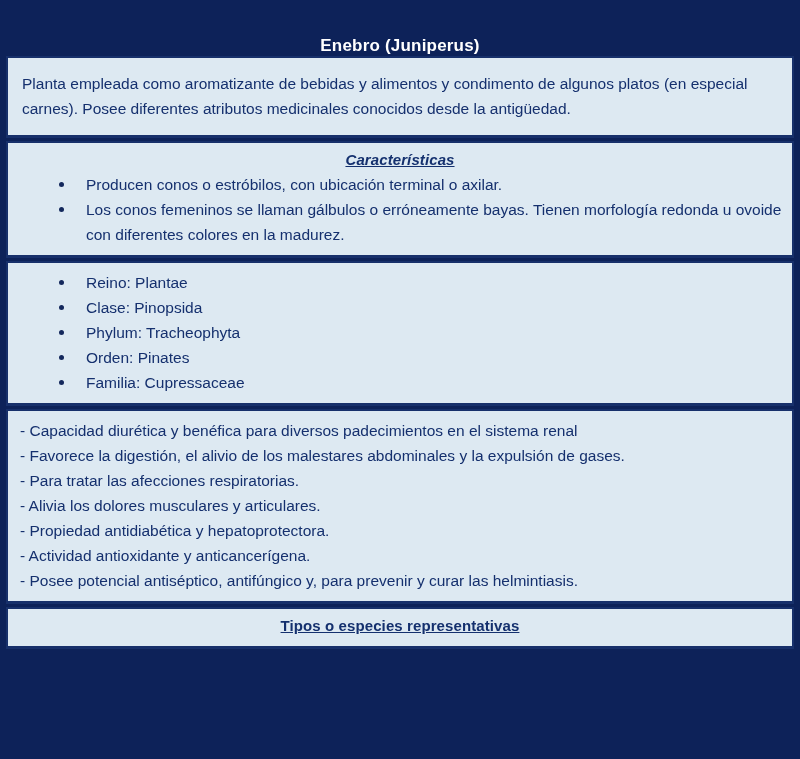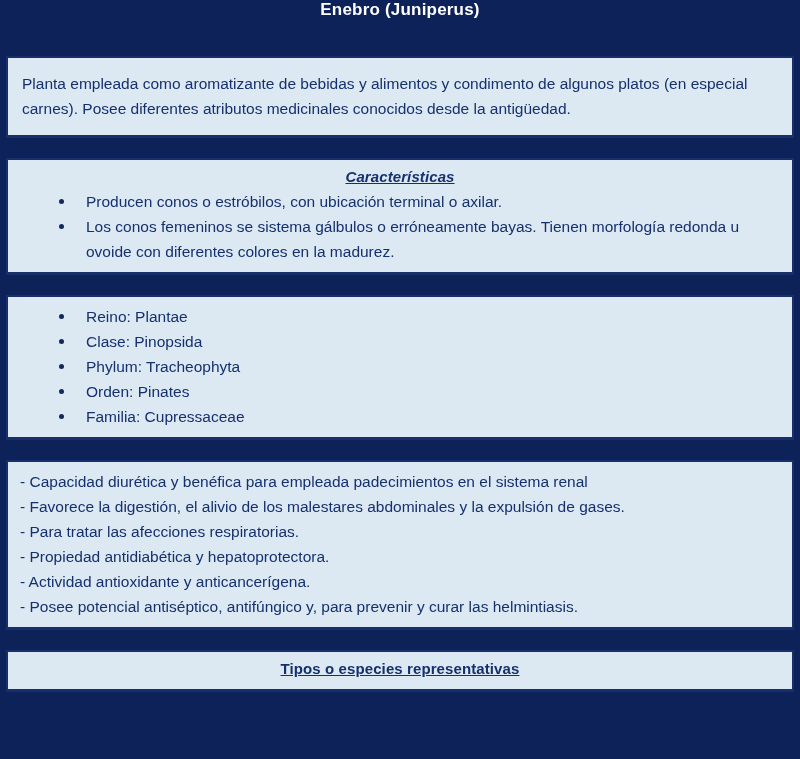--- a/index.html
+++ b/index.html
@@ -23,41 +23,41 @@
     background: #0d2259;           
     border-bottom: 5px solid #0d2259;
     overflow: hidden;
   }
 
   
   .title-band {
     height: 56px;
     background: #0d2259;
     display: flex;
-    align-items: flex-start;
+    align-items: flex-end;
     justify-content: center;
   }
   .title-text {
     color: #ffffff;
     font-size: 17px;
     font-weight: bold;
     letter-spacing: .2px;
   }
 
   
   .panels {
     padding: 0 6px 0 6px;
     box-sizing: border-box;
   }
   .panel {
     background: #dde9f2;
     box-sizing: border-box;
     border: 2px solid #17306b;
     border-bottom-width: 3px;
-    margin-bottom: 20px;
+    margin-bottom: 3px;
     padding: 7px 10px 8px 10px;
     color: #15306e;
   }
   .panel:last-child { margin-bottom: 0; }
 
   
   .sec-head {
     text-align: center;
     font-weight: bold;
     text-decoration: underline;
@@ -129,39 +129,40 @@
   <div class="panels">
 
     <div class="panel">
       <div class="intro">Planta empleada como aromatizante de bebidas y alimentos y condimento de algunos platos (en especial carnes). Posee diferentes atributos medicinales conocidos desde la antigüedad.</div>
     </div>
 
     <div class="panel">
       <div class="sec-head italic">Características</div>
       <ul class="bullets">
         <li>Producen conos o estróbilos, con ubicación terminal o axilar.</li>
-        <li>Los conos femeninos se sistema gálbulos o erróneamente bayas. Tienen morfología redonda u ovoide con diferentes colores en la madurez.</li>
+        <li>Los conos femeninos se llaman gálbulos o erróneamente bayas. Tienen morfología redonda u ovoide con diferentes colores en la madurez.</li>
       </ul>
     </div>
 
     <div class="panel">
       <ul class="bullets">
         <li>Reino: Plantae</li>
         <li>Clase: Pinopsida</li>
         <li>Phylum: Tracheophyta</li>
         <li>Orden: Pinates</li>
         <li>Familia: Cupressaceae</li>
       </ul>
     </div>
 
     <div class="panel">
       <div class="dash-list">
-        <div class="dash-line">- Capacidad diurética y benéfica para empleada padecimientos en el sistema renal</div>
+        <div class="dash-line">- Capacidad diurética y benéfica para diversos padecimientos en el sistema renal</div>
         <div class="dash-line">- Favorece la digestión, el alivio de los malestares abdominales y la expulsión de gases.</div>
         <div class="dash-line">- Para tratar las afecciones respiratorias.</div>
+        <div class="dash-line">- Alivia los dolores musculares y articulares.</div>
         <div class="dash-line">- Propiedad antidiabética y hepatoprotectora.</div>
         <div class="dash-line">- Actividad antioxidante y anticancerígena.</div>
         <div class="dash-line">- Posee potencial antiséptico, antifúngico y, para prevenir y curar las helmintiasis.</div>
       </div>
     </div>
 
     <div class="panel">
       <div class="sec-head">Tipos o especies representativas</div>
       <div class="tipos-line">
         

